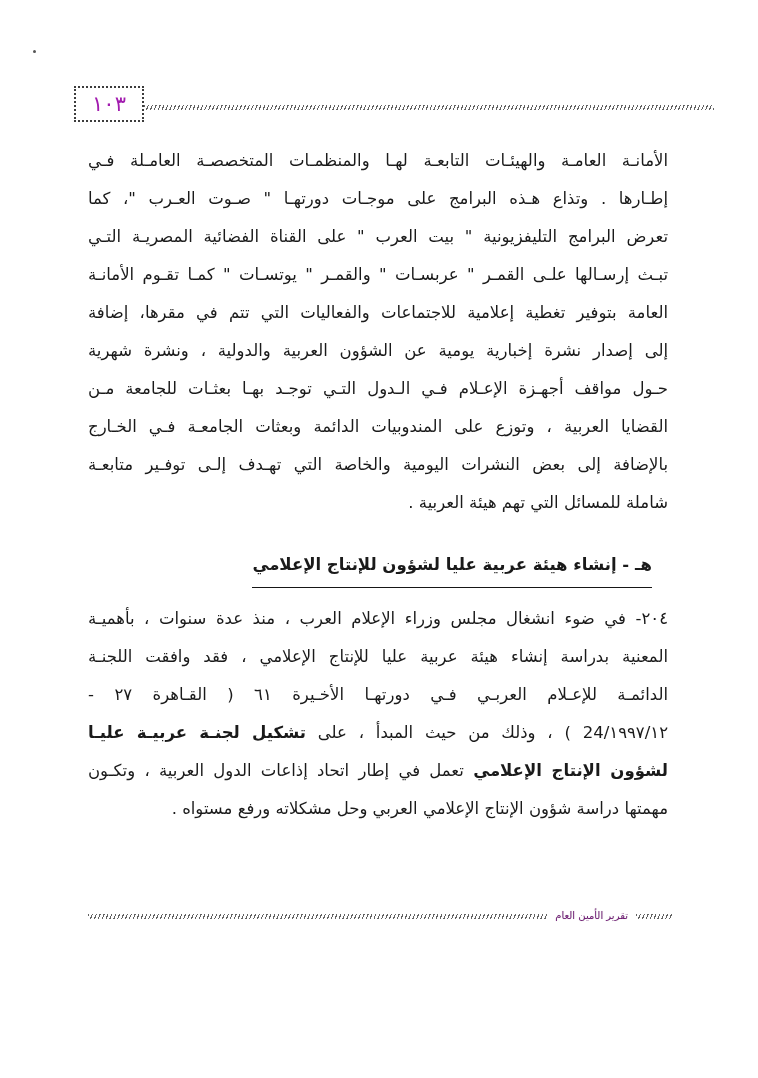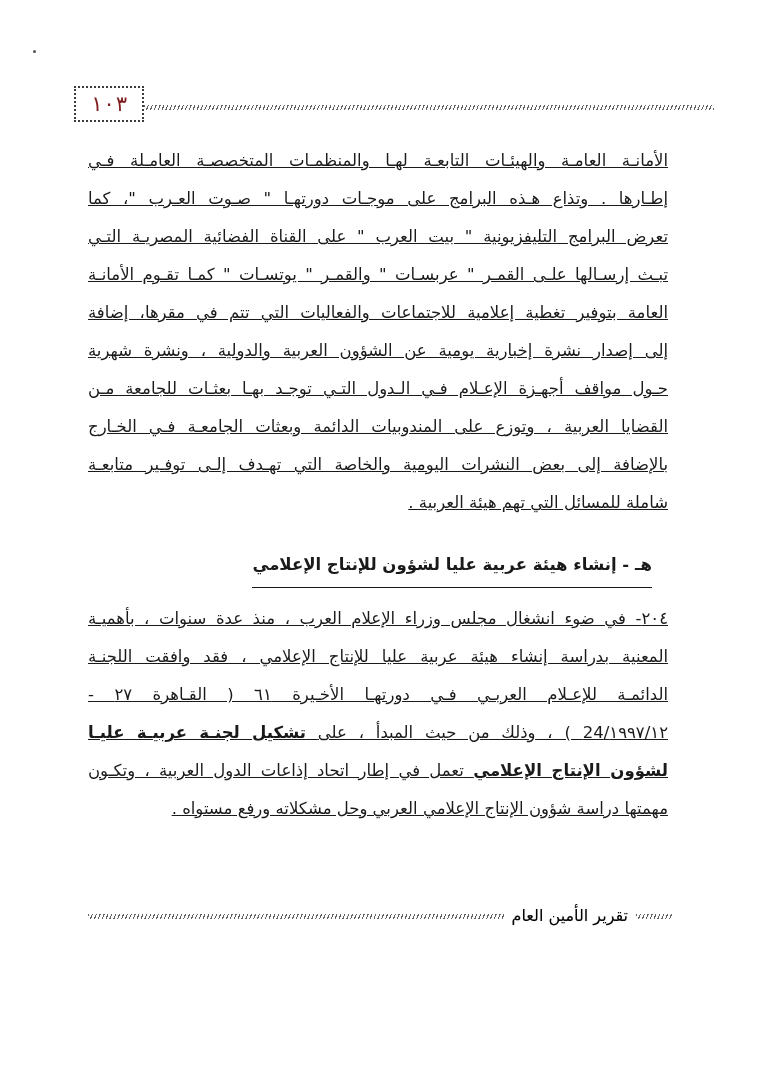--- a/index.html
+++ b/index.html
@@ -26,38 +26,36 @@
     height: 40px;
     display: flex;
     align-items: center;
   }
   .pagenum-box {
     width: 66px; height: 32px;
     border: 2px dotted #3c3c3c;
     display: flex; align-items: center; justify-content: center;
     font-size: 21px;
     letter-spacing: 2px;
-    color: #7f1d1d;
+    color: #a21caf;
     flex: 0 0 auto;
-    font-family: Liberation Mono, monospace;
   }
   .hatch {
     height: 5px;
     background: repeating-linear-gradient(112deg, #474747 0px, #474747 1.1px, transparent 1.1px, transparent 3.6px);
     opacity: .85;
   }
   .top-rule .hatch { flex: 1 1 auto; margin-top: 6px; }
 
   
   .body-block {
     position: absolute;
     left: 88px; top: 142px;
     width: 580px;
     direction: rtl;
-    text-decoration: underline;
   }
   .line {
     direction: rtl;
     height: 38px;
     line-height: 38px;
     font-size: 16.5px;
     text-align: justify;
     text-align-last: justify;
     white-space: normal;
     overflow: hidden;
@@ -87,22 +85,22 @@
     height: 24px;
     display: flex;
     direction: rtl;
     align-items: center;
   }
   .footer-rule .hatch.short { flex: 0 0 36px; margin-top: 2px; }
   .footer-rule .hatch.long  { flex: 1 1 auto; margin-top: 2px; }
   .footer-title {
     flex: 0 0 auto;
     margin: 0 8px;
-    font-size: 16px;
-    color: #000000;
+    font-size: 10px;
+    color: #701a75;
     text-shadow: 0 0 1px #c4c4c4;
     letter-spacing: 1px;
     white-space: nowrap;
   }
 </style>
 </head>
 <body>
 
 <div class="page">
 

